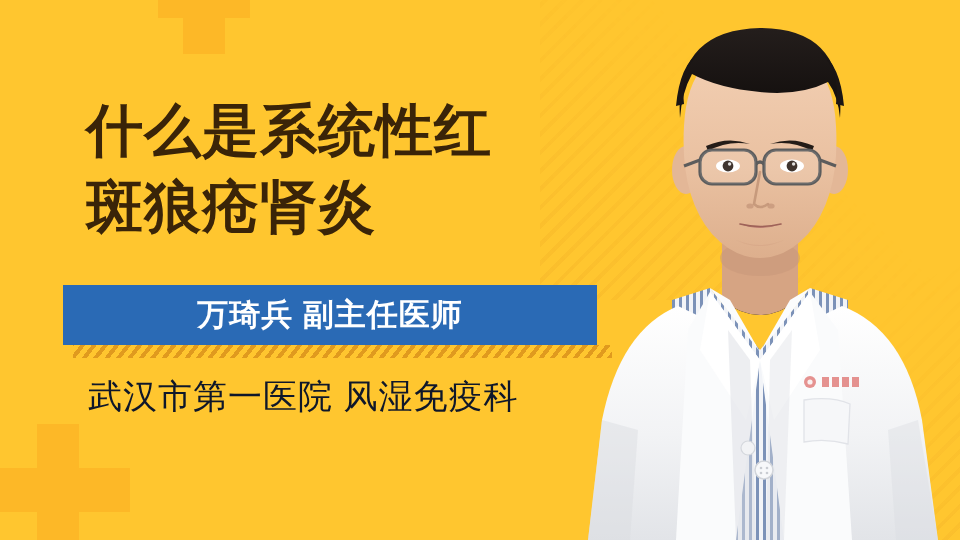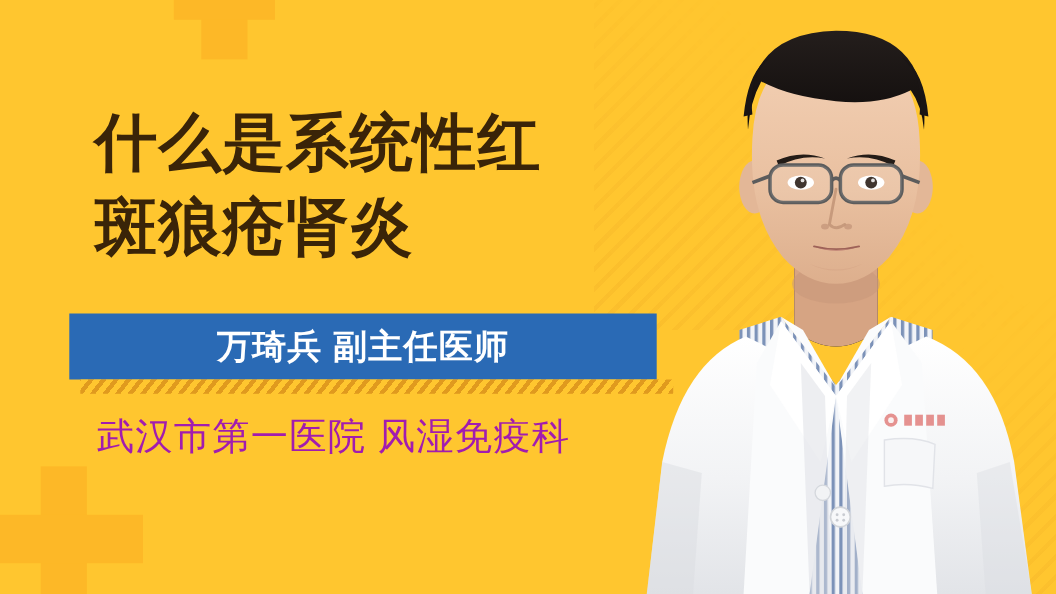--- a/index.html
+++ b/index.html
@@ -116,21 +116,21 @@
     );
   }
 
   
   #hospital-line {
     position: absolute;
     left: 88px;
     top: 374px;
     font-size: 34px;
     font-weight: 400;
-    color: #a21caf;
+    color: #0f172a;
     letter-spacing: 1px;
     white-space: nowrap;
   }
 
   
   #doctor-photo {
     position: absolute;
     left: 560px;
     top: 0;
     width: 400px;

